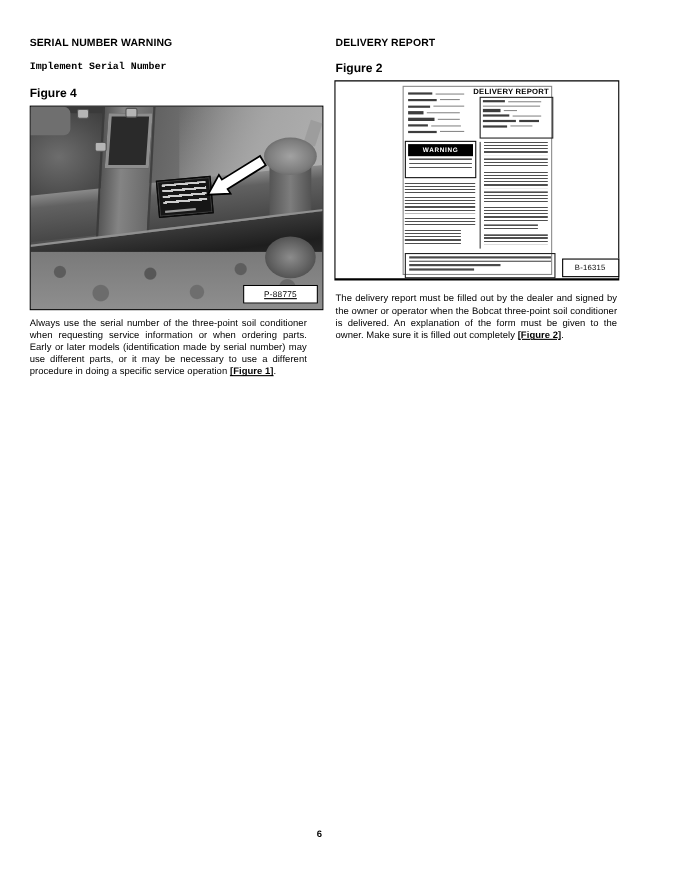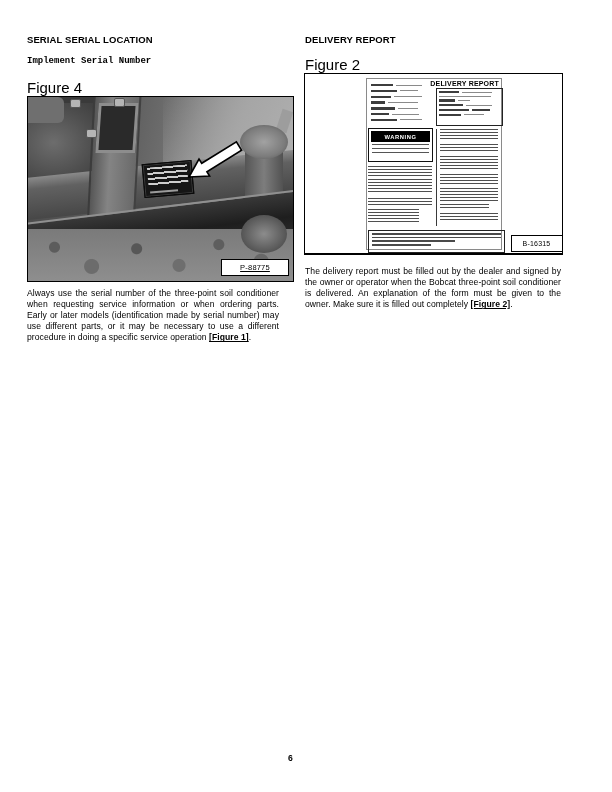--- a/index.html
+++ b/index.html
@@ -2,21 +2,21 @@
 <html><head>
 <meta charset="utf-8">
 <style>
   html,body{margin:0;padding:0;background:#fff;}
   .page{position:relative;width:612px;height:792px;background:#fff;overflow:hidden;
         font-family:"Liberation Sans",sans-serif;color:#000;}
 
   
   .h-section{position:absolute;font-size:9.5px;font-weight:bold;letter-spacing:.1px;}
   .h-sub{position:absolute;font-size:9px;font-weight:bold;font-family:Liberation Mono, monospace;}
-  .h-fig{position:absolute;font-size:15px;font-weight:normal;}
+  .h-fig{position:absolute;font-size:11px;font-weight:bold;}
 
   
   .body-p{position:absolute;font-size:8.6px;line-height:11.1px;text-align:justify;letter-spacing:.05px;}
   .body-p b{font-weight:bold;text-decoration:underline;}
 
   
   .photo{position:absolute;left:27px;top:96px;width:265px;height:184px;border:1px solid #000;
          overflow:hidden;background:linear-gradient(100deg,#4a4a4a 0%,#585858 30%,#757575 55%,#9d9d9d 82%,#8f8f8f 100%);}
   .ph-topright{position:absolute;right:0;top:0;width:130px;height:72px;
          background:linear-gradient(115deg,rgba(160,160,160,0) 0%,#a6a6a6 55%,#b0b0b0 100%);}
@@ -100,21 +100,21 @@
 
   
   .footer-num{position:absolute;left:288px;top:753px;font-size:8.6px;font-weight:bold;}
   .footer-title{position:absolute;right:52px;top:753px;font-size:8.6px;font-weight:bold;}
 </style>
 </head>
 <body>
 
 <div class="page">
 
-  <div class="h-section" style="left:27px;top:34px;">SERIAL SERIAL LOCATION</div>
+  <div class="h-section" style="left:27px;top:34px;">SERIAL NUMBER WARNING</div>
   <div class="h-sub" style="left:27px;top:56px;">Implement Serial Number</div>
   <div class="h-fig" style="left:27px;top:79px;">Figure 4</div>
 
   <div class="photo">
     <div class="ph-topright"></div>
     <div class="ph-arm"></div>
     <div class="ph-motor"></div>
     <div class="ph-motor-cap"></div>
     <div class="ph-rail"></div>
     <div class="ph-mast"></div>

